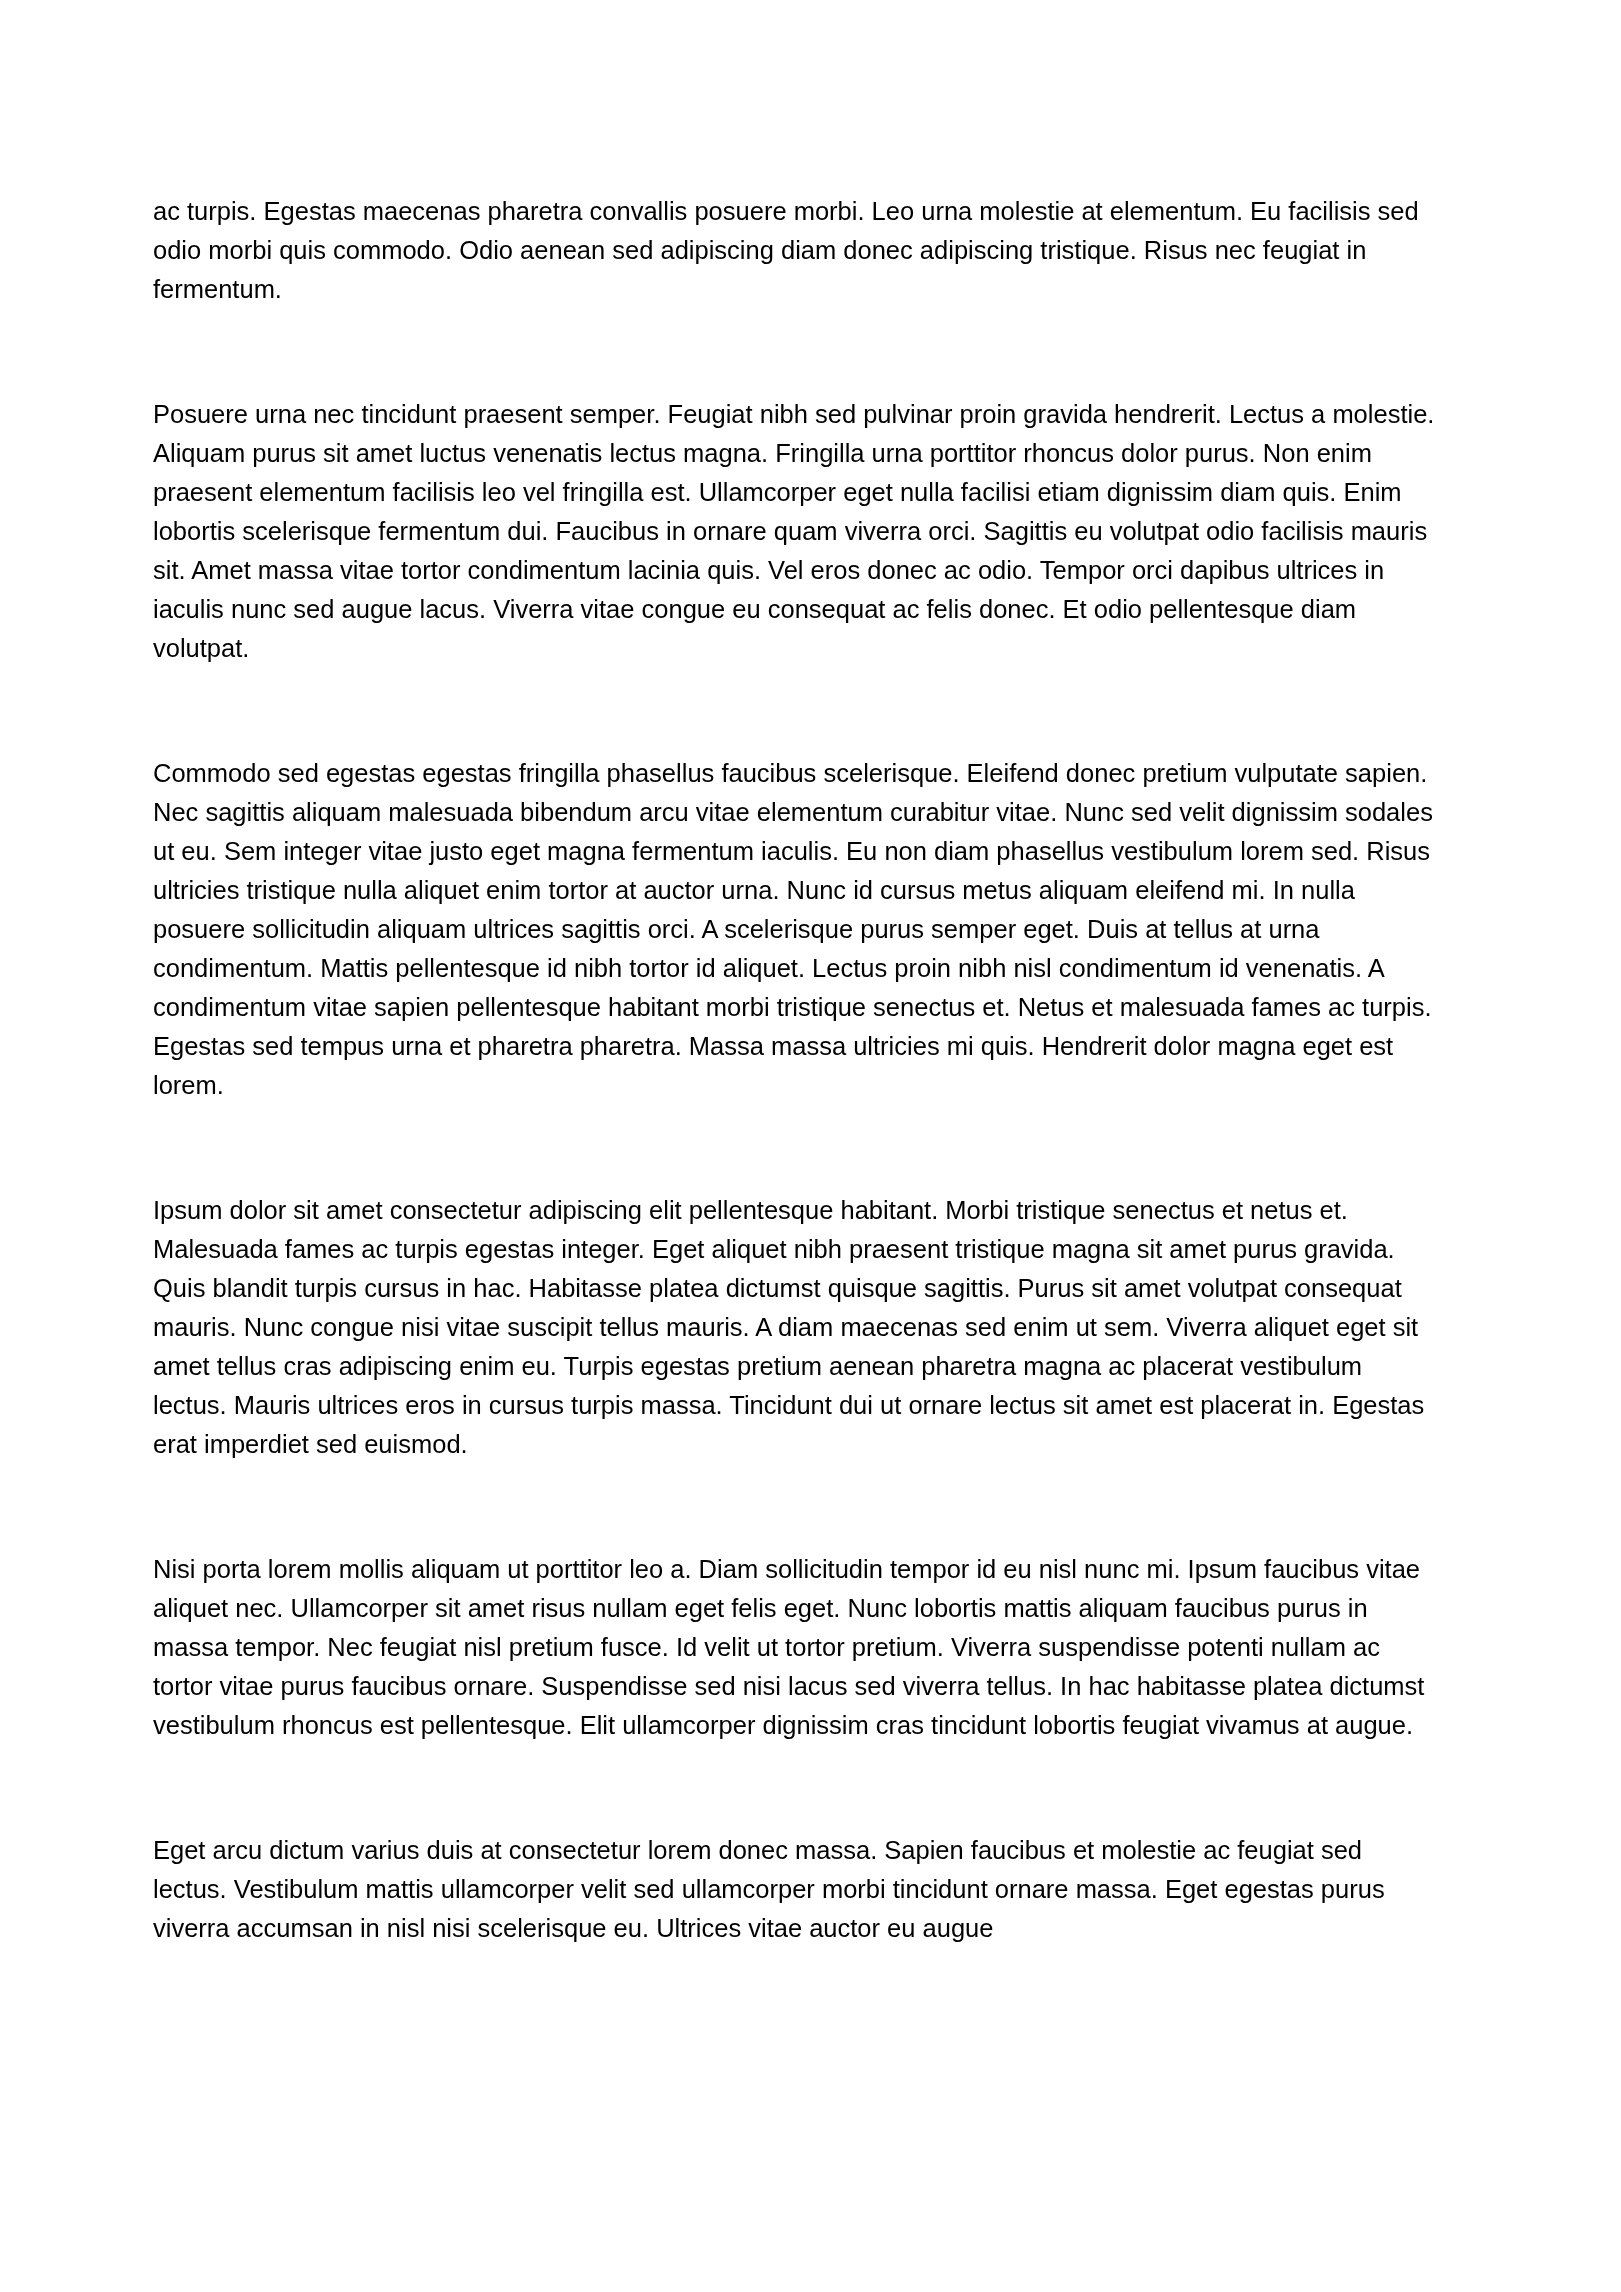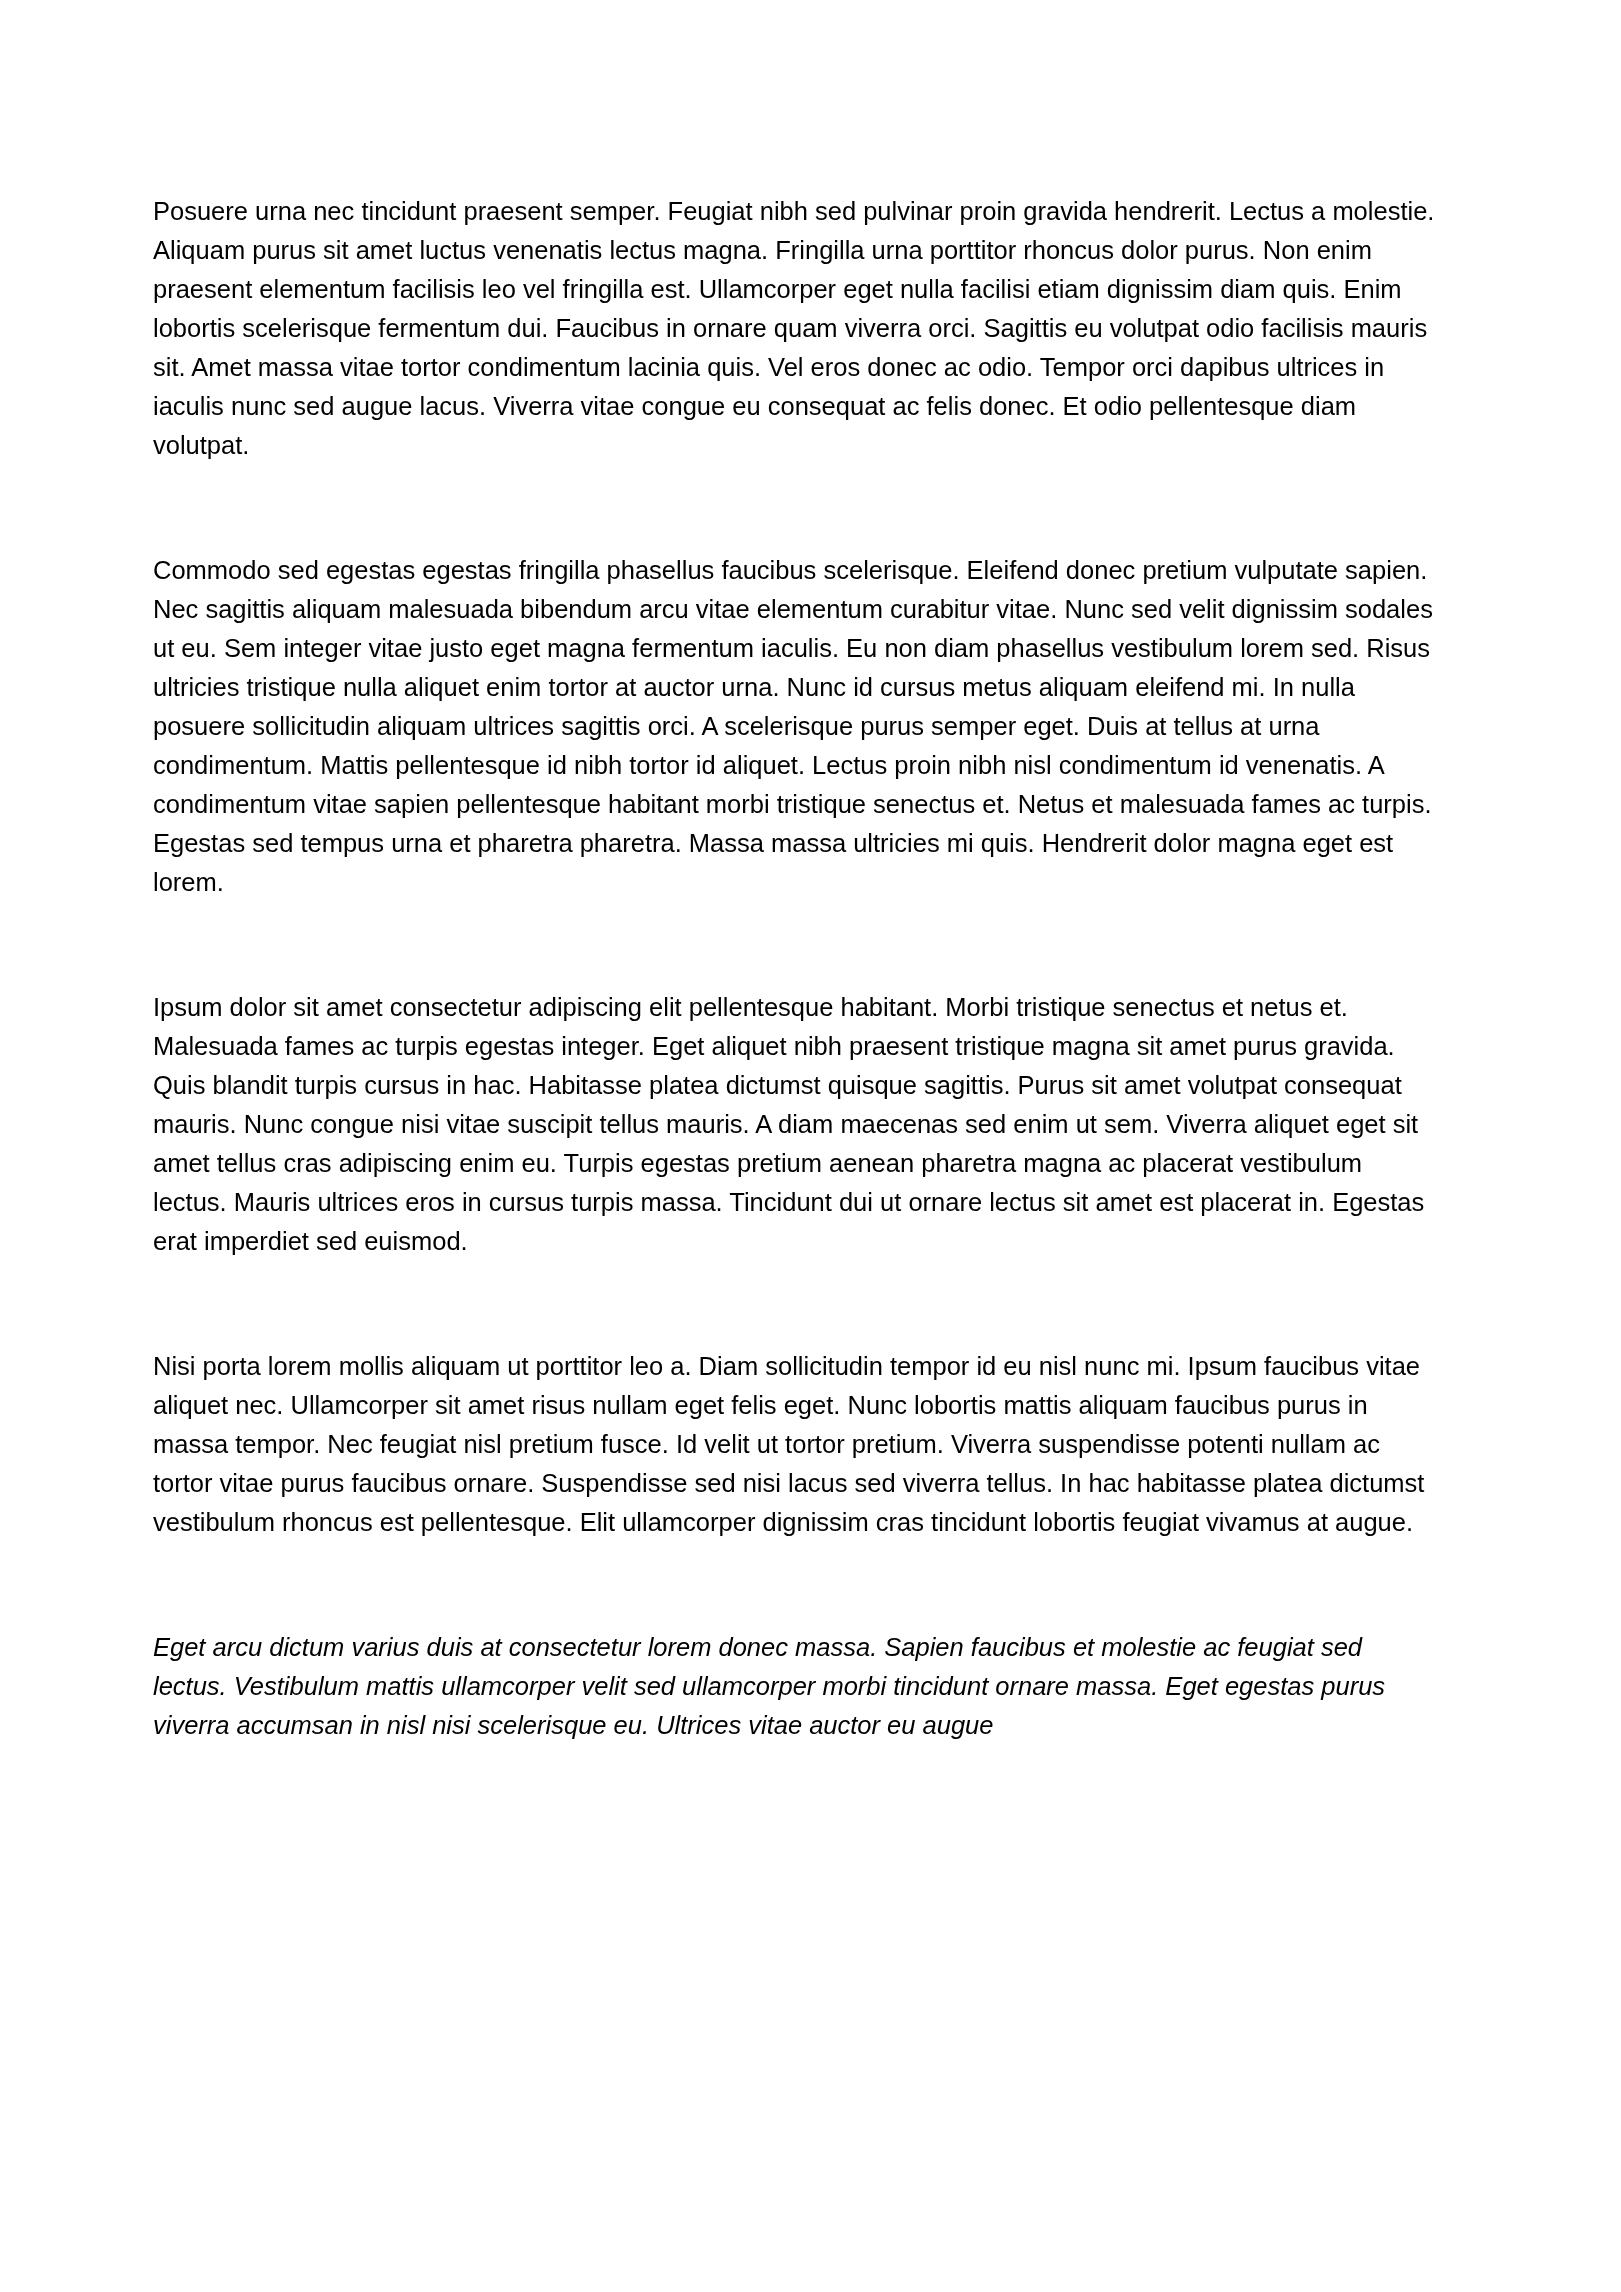--- a/index.html
+++ b/index.html
@@ -26,28 +26,28 @@
     margin: 0 0 86px 0;
     font-size: 25.5px;
     line-height: 39px;
     font-weight: 400;
     letter-spacing: 0px;
     word-spacing: 0px;
     text-align: left;
   }
   .content p:last-child {
     margin-bottom: 0;
-    font-style: italic;
   }
 </style>
 </head>
 <body>
 
 <div class="page">
   <div class="content">
+    <p>ac turpis. Egestas maecenas pharetra convallis posuere morbi. Leo urna molestie at elementum. Eu facilisis sed odio morbi quis commodo. Odio aenean sed adipiscing diam donec adipiscing tristique. Risus nec feugiat in fermentum.</p>
     <p>Posuere urna nec tincidunt praesent semper. Feugiat nibh sed pulvinar proin gravida hendrerit. Lectus a molestie. Aliquam purus sit amet luctus venenatis lectus magna. Fringilla urna porttitor rhoncus dolor purus. Non enim praesent elementum facilisis leo vel fringilla est. Ullamcorper eget nulla facilisi etiam dignissim diam quis. Enim lobortis scelerisque fermentum dui. Faucibus in ornare quam viverra orci. Sagittis eu volutpat odio facilisis mauris sit. Amet massa vitae tortor condimentum lacinia quis. Vel eros donec ac odio. Tempor orci dapibus ultrices in iaculis nunc sed augue lacus. Viverra vitae congue eu consequat ac felis donec. Et odio pellentesque diam volutpat.</p>
     <p>Commodo sed egestas egestas fringilla phasellus faucibus scelerisque. Eleifend donec pretium vulputate sapien. Nec sagittis aliquam malesuada bibendum arcu vitae elementum curabitur vitae. Nunc sed velit dignissim sodales ut eu. Sem integer vitae justo eget magna fermentum iaculis. Eu non diam phasellus vestibulum lorem sed. Risus ultricies tristique nulla aliquet enim tortor at auctor urna. Nunc id cursus metus aliquam eleifend mi. In nulla posuere sollicitudin aliquam ultrices sagittis orci. A scelerisque purus semper eget. Duis at tellus at urna condimentum. Mattis pellentesque id nibh tortor id aliquet. Lectus proin nibh nisl condimentum id venenatis. A condimentum vitae sapien pellentesque habitant morbi tristique senectus et. Netus et malesuada fames ac turpis. Egestas sed tempus urna et pharetra pharetra. Massa massa ultricies mi quis. Hendrerit dolor magna eget est lorem.</p>
     <p>Ipsum dolor sit amet consectetur adipiscing elit pellentesque habitant. Morbi tristique senectus et netus et. Malesuada fames ac turpis egestas integer. Eget aliquet nibh praesent tristique magna sit amet purus gravida. Quis blandit turpis cursus in hac. Habitasse platea dictumst quisque sagittis. Purus sit amet volutpat consequat mauris. Nunc congue nisi vitae suscipit tellus mauris. A diam maecenas sed enim ut sem. Viverra aliquet eget sit amet tellus cras adipiscing enim eu. Turpis egestas pretium aenean pharetra magna ac placerat vestibulum lectus. Mauris ultrices eros in cursus turpis massa. Tincidunt dui ut ornare lectus sit amet est placerat in. Egestas erat imperdiet sed euismod.</p>
     <p>Nisi porta lorem mollis aliquam ut porttitor leo a. Diam sollicitudin tempor id eu nisl nunc mi. Ipsum faucibus vitae aliquet nec. Ullamcorper sit amet risus nullam eget felis eget. Nunc lobortis mattis aliquam faucibus purus in massa tempor. Nec feugiat nisl pretium fusce. Id velit ut tortor pretium. Viverra suspendisse potenti nullam ac tortor vitae purus faucibus ornare. Suspendisse sed nisi lacus sed viverra tellus. In hac habitasse platea dictumst vestibulum rhoncus est pellentesque. Elit ullamcorper dignissim cras tincidunt lobortis feugiat vivamus at augue.</p>
     <p>Eget arcu dictum varius duis at consectetur lorem donec massa. Sapien faucibus et molestie ac feugiat sed lectus. Vestibulum mattis ullamcorper velit sed ullamcorper morbi tincidunt ornare massa. Eget egestas purus viverra accumsan in nisl nisi scelerisque eu. Ultrices vitae auctor eu augue</p>
   </div>
 </div>
 
 
 </body></html>

